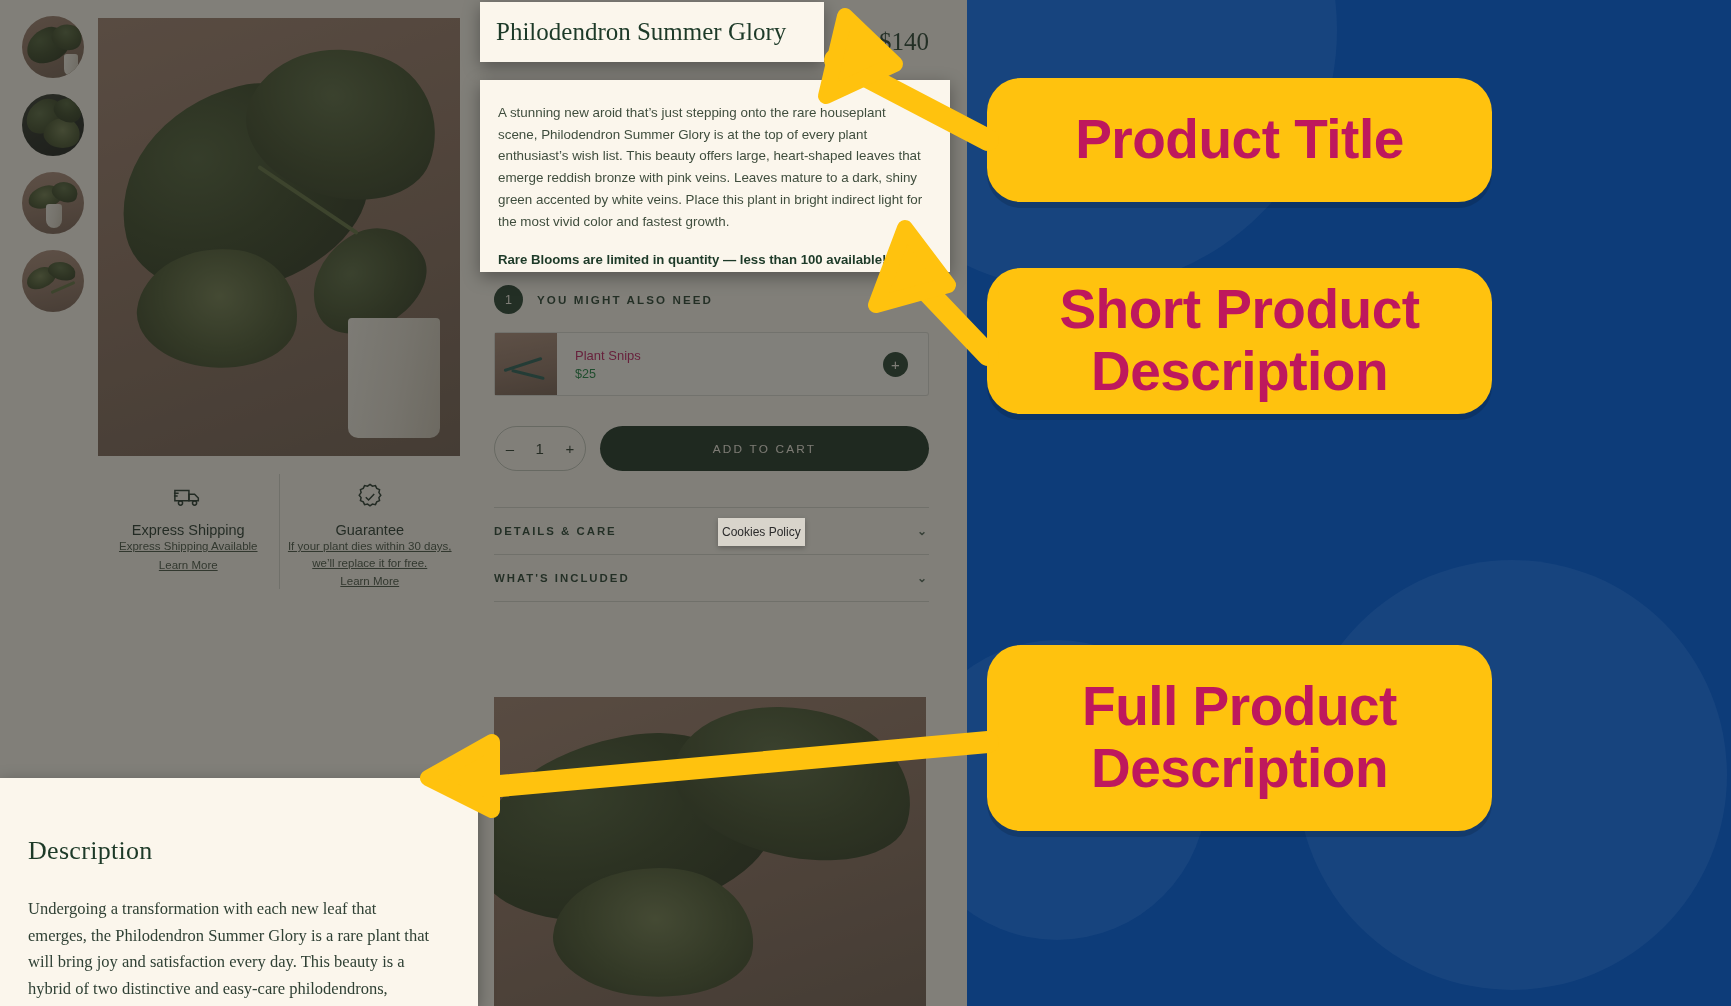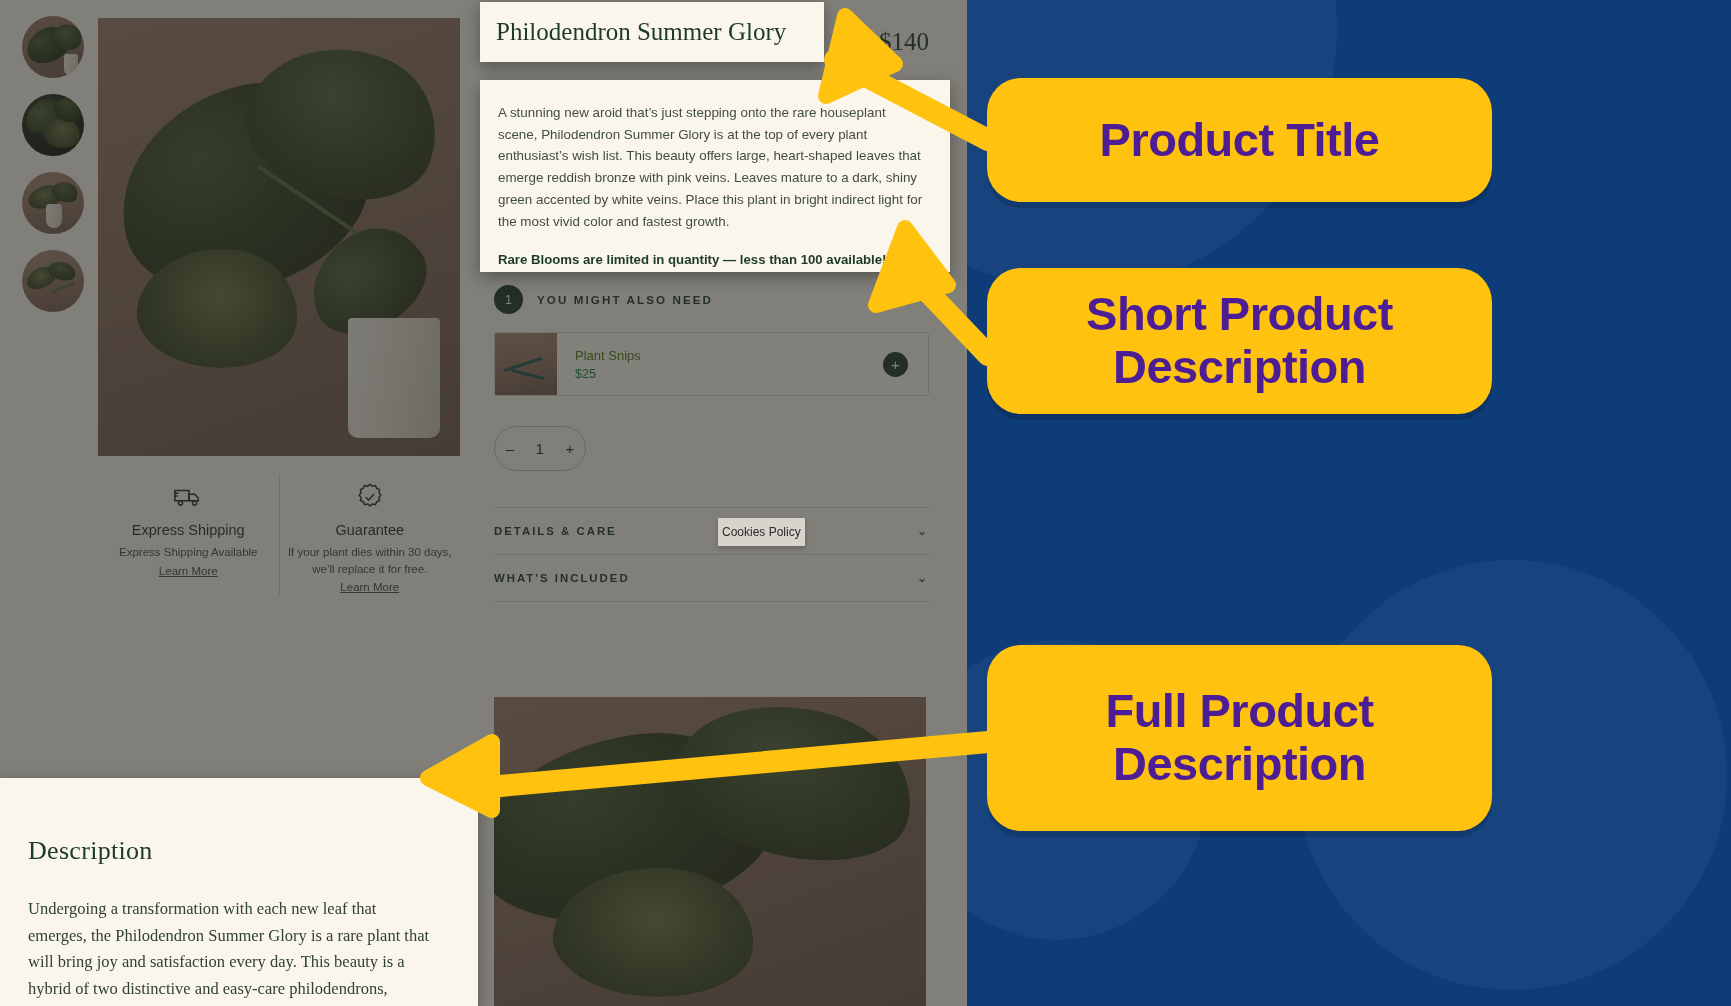--- a/index.html
+++ b/index.html
@@ -76,22 +76,23 @@
   }
   .trust-col {
     flex: 1; text-align: center; padding: 6px 6px 0;
     color: #1d3024;
   }
   .trust-col + .trust-col { border-left: 1px solid rgba(29,48,36,0.18); }
   .trust-ico { height: 34px; display:flex; align-items:center; justify-content:center; }
   .trust-ico svg { width: 30px; height: 30px; }
   .trust-title { font-size: 14.5px; margin-top: 8px; color:#1d3024; }
   .trust-sub {
-    font-size: 11.5px; line-height: 1.45; margin-top: 6px;
+    font-size: 11.5px; line-height: 1.45; 
     color: #42503f;
+    text-decoration: underline;
   }
   .trust-link {
     font-size: 11.5px; color: #42503f; text-decoration: underline;
     display: inline-block; margin-top: 1px; cursor: pointer;
   }
 
   
   .buybox { position: absolute; left: 494px; top: 26px; width: 435px; }
 
   .title-row {
@@ -130,21 +131,21 @@
     margin-top: 14px; font-size: 12.8px; line-height: 1.55; color: #4a5548;
   }
 
   .addon-card {
     margin-top: 18px; display: flex; align-items: center;
     border: 1px solid rgba(29,58,40,0.16); border-radius: 3px;
     height: 64px; background: rgba(255,255,255,0.22);
   }
   .addon-img { width: 62px; height: 62px; overflow: hidden; position: relative; flex: 0 0 62px; }
   .addon-meta { flex: 1; padding-left: 18px; }
-  .addon-name { font-size: 13px; color: #4d7c0f; }
+  .addon-name { font-size: 13px; color: #be185d; }
   .addon-price { font-size: 12.6px; color: #15803d; margin-top: 4px; }
   .addon-add {
     width: 25px; height: 25px; border-radius: 50%; background: #1d3a28;
     color: #f6f2e8; display:flex; align-items:center; justify-content:center;
     font-size: 15px; margin-right: 20px; line-height: 1;
   }
 
   .cart-row { margin-top: 30px; display: flex; align-items: center; gap: 14px; }
   .qty {
     width: 92px; height: 45px; border: 1px solid rgba(29,58,40,0.28);
@@ -230,22 +231,22 @@
 
   
   .callout {
     position: absolute; background: #ffc20e; border-radius: 34px;
     display: flex; align-items: center; justify-content: center;
     text-align: center; z-index: 8;
     box-shadow: 0 6px 0 rgba(0,0,0,0.14);
   }
   .callout .ct {
     font-family: "Liberation Sans", sans-serif;
-    font-weight: bold; color: #4c1d95;
-    font-size: 47px; line-height: 1.12; letter-spacing: -0.5px;
+    font-weight: bold; color: #be185d;
+    font-size: 55px; line-height: 1.12; letter-spacing: -0.5px;
   }
   #c1 { left: 20px; top: 78px;  width: 505px; height: 124px; }
   #c2 { left: 20px; top: 268px; width: 505px; height: 146px; }
   #c3 { left: 20px; top: 645px; width: 505px; height: 186px; }
 
   
   #arrows {
     position: absolute; left: 0; top: 0; width: 1731px; height: 1006px;
     z-index: 60; pointer-events: none;
   }
@@ -348,20 +349,21 @@
         </div>
         <div class="addon-add">+</div>
       </div>
 
       <div class="cart-row">
         <div class="qty">
           <span>–</span>
           <span>1</span>
           <span>+</span>
         </div>
+        <div class="atc">ADD TO CART</div>
       </div>
 
       <div class="acc">
         <div class="acc-row">
           <span>DETAILS &amp; CARE</span>
           <span class="chev">⌄</span>
         </div>
         <div class="acc-row">
           <span>WHAT'S INCLUDED</span>
           <span class="chev">⌄</span>

